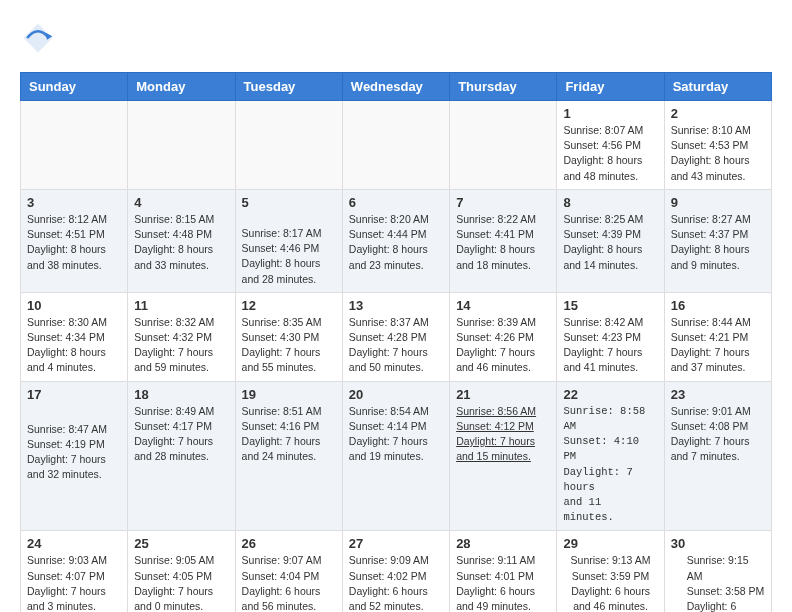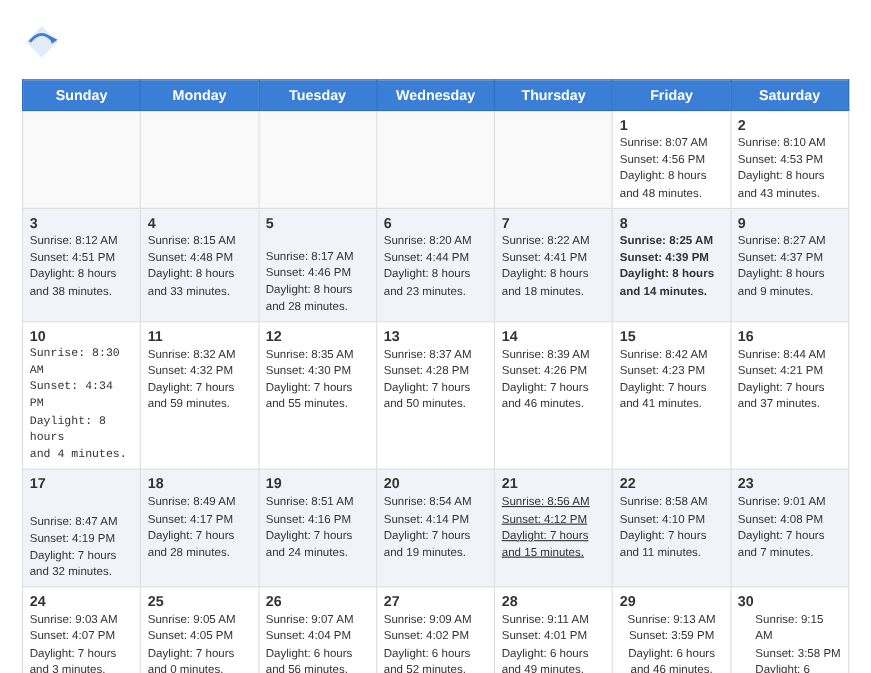--- a/index.html
+++ b/index.html
@@ -45,21 +45,21 @@
       color: #555;
     }
     .calendar {
       width: 100%;
       border-collapse: collapse;
       table-layout: fixed;
     }
     .calendar th {
       background: #3a7fd5;
       color: #fff;
-      text-align: center;
+      text-align: left;
       padding: 6px 8px;
       font-size: 13px;
       font-weight: bold;
       border: 1px solid #2a6fc5;
     }
     .calendar td {
       border: 1px solid #ddd;
       vertical-align: top;
       padding: 5px 6px;
       font-size: 11px;
@@ -171,37 +171,37 @@
         </td>
         <td class="alt-row">
           <span class="day-number">7</span>
           <div class="day-info" style="white-space: pre-line;">Sunrise: 8:22 AM
 Sunset: 4:41 PM
 Daylight: 8 hours
 and 18 minutes.</div>
         </td>
         <td class="alt-row">
           <span class="day-number">8</span>
-          <div class="day-info" style="white-space: pre-line; font-weight: bold;">Sunrise: 8:25 AM
+          <div class="day-info" style="white-space: pre-line;">Sunrise: 8:25 AM
 Sunset: 4:39 PM
 Daylight: 8 hours
 and 14 minutes.</div>
         </td>
         <td class="alt-row">
           <span class="day-number">9</span>
           <div class="day-info" style="white-space: pre-line;">Sunrise: 8:27 AM
 Sunset: 4:37 PM
 Daylight: 8 hours
 and 9 minutes.</div>
         </td>
       </tr>
       <tr>
         <td>
           <span class="day-number">10</span>
-          <div class="day-info" style="white-space: pre-line; font-family: Liberation Mono, monospace;">Sunrise: 8:30 AM
+          <div class="day-info" style="white-space: pre-line;">Sunrise: 8:30 AM
 Sunset: 4:34 PM
 Daylight: 8 hours
 and 4 minutes.</div>
         </td>
         <td>
           <span class="day-number">11</span>
           <div class="day-info" style="white-space: pre-line;">Sunrise: 8:32 AM
 Sunset: 4:32 PM
 Daylight: 7 hours
 and 59 minutes.</div>
@@ -273,21 +273,21 @@
         </td>
         <td class="alt-row">
           <span class="day-number">21</span>
           <div class="day-info" style="white-space: pre-line; text-decoration: underline;">Sunrise: 8:56 AM
 Sunset: 4:12 PM
 Daylight: 7 hours
 and 15 minutes.</div>
         </td>
         <td class="alt-row">
           <span class="day-number">22</span>
-          <div class="day-info" style="white-space: pre-line;">Sunrise: 8:58 AM
+          <div class="day-info" style="white-space: pre-line; font-family: Liberation Mono, monospace;">Sunrise: 8:58 AM
 Sunset: 4:10 PM
 Daylight: 7 hours
 and 11 minutes.</div>
         </td>
         <td class="alt-row">
           <span class="day-number">23</span>
           <div class="day-info" style="white-space: pre-line;">Sunrise: 9:01 AM
 Sunset: 4:08 PM
 Daylight: 7 hours
 and 7 minutes.</div>

